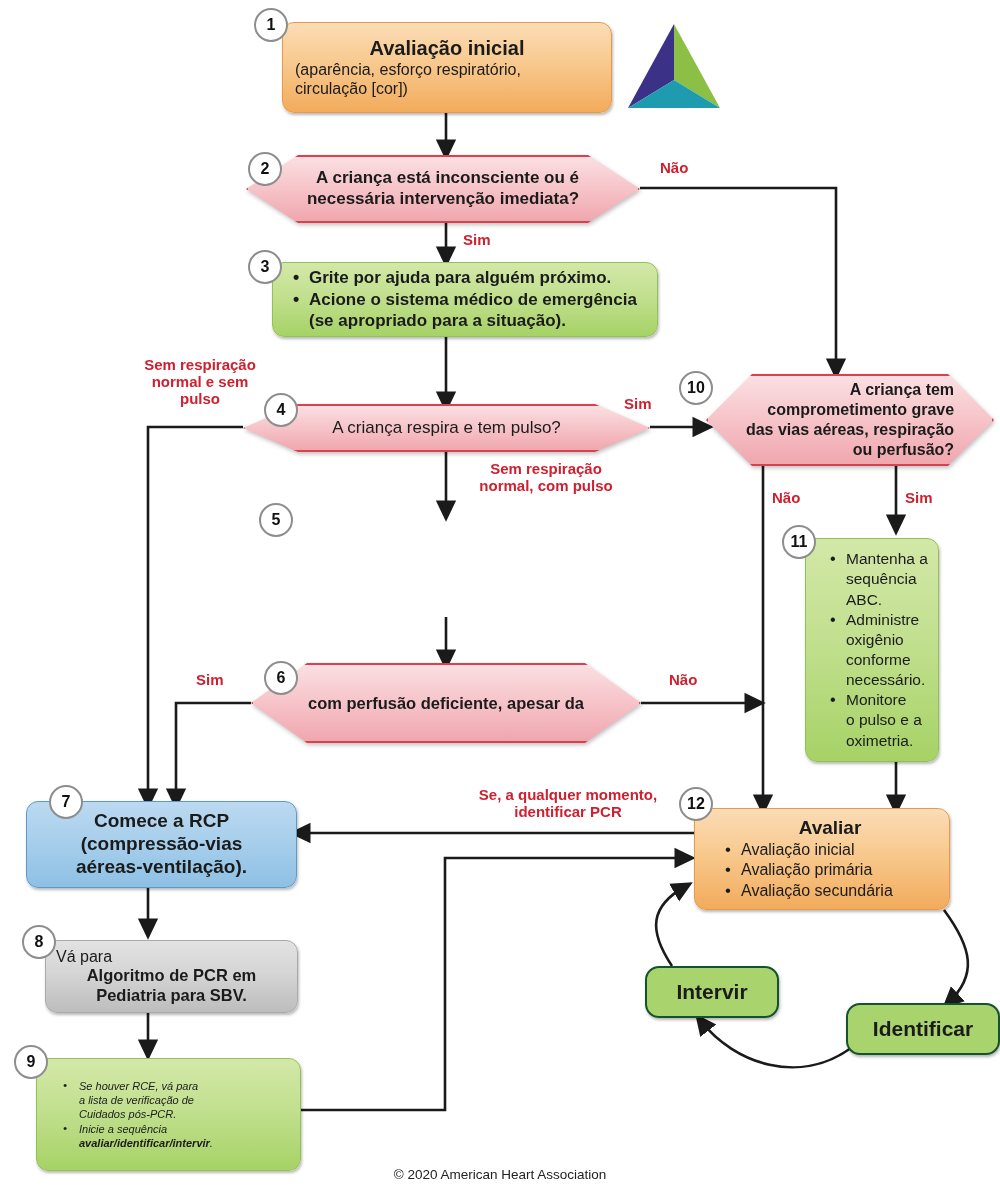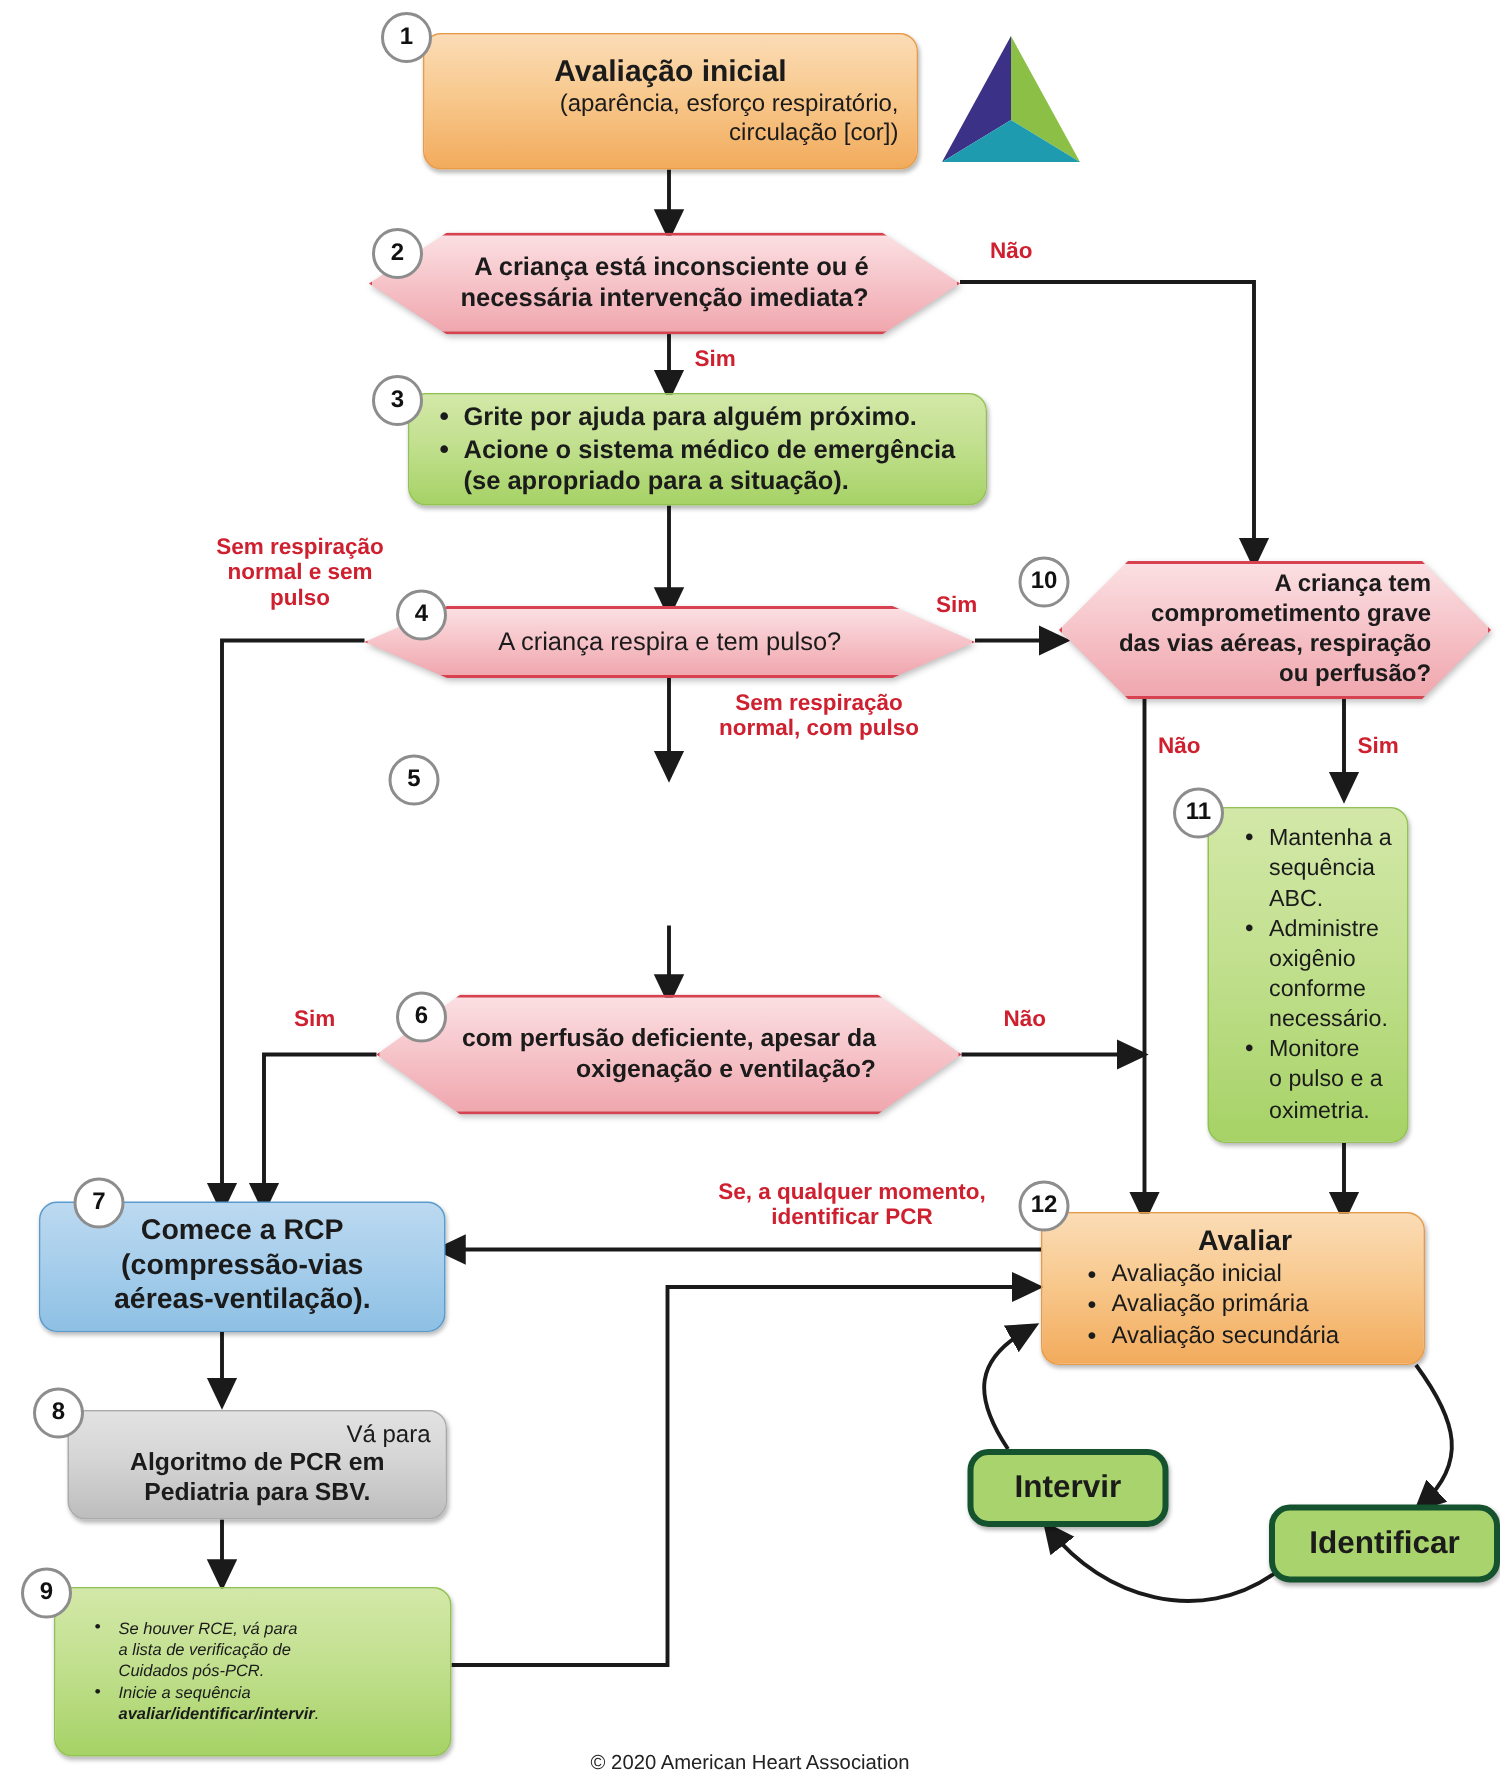--- a/index.html
+++ b/index.html
@@ -29,21 +29,21 @@
   }
   .box.blue {
     background: linear-gradient(180deg,#bcd9f0 0%, #a8cfec 45%, #8ec0e4 100%);
     border:1px solid #5a9bcd;
   }
   .box.gray {
     background: linear-gradient(180deg,#e2e2e2 0%, #d5d5d5 45%, #bdbdbd 100%);
     border:1px solid #aaaaaa;
   }
   .box.flat-green {
-    background:#a9d46d; border:4px solid #14532d; border-radius:14px;
+    background:#a9d46d; border:2px solid #14532d; border-radius:14px;
     box-shadow: 1px 2px 3px rgba(0,0,0,0.3);
     align-items:center;
   }
 
   
   .hex { position:absolute; filter: drop-shadow(1px 2px 2px rgba(0,0,0,0.25)); }
   .hex .hexbody {
     position:absolute; inset:0;
     background: linear-gradient(180deg,#fbdfe2 0%, #f6c6cb 45%, #f0a7ae 100%);
     border:2px solid #d8414f;
@@ -58,21 +58,21 @@
   
   .badge {
     position:absolute; width:34px; height:34px; border-radius:50%;
     background:#ffffff; border:2px solid #8d8d8d;
     display:flex; align-items:center; justify-content:center;
     font-weight:bold; font-size:16px; color:#111; z-index:6;
   }
 
   
   .ttl { font-weight:bold; text-align:center; }
-  .sub { text-align:right; }
+  .sub { text-align:left; }
   ul.bul { margin:0; padding:0 0 0 20px; list-style:none; }
   ul.bul li { position:relative; padding-left:2px; }
   ul.bul li::before {
     content:"\2022"; position:absolute; left:-14px; top:-1px; font-size:1.05em;
   }
 
   .edge-label {
     position:absolute; color:#cf2030; font-weight:bold; font-size:15px;
     line-height:1.12; text-align:center; white-space:pre-line; z-index:5;
   }
@@ -192,21 +192,20 @@
 normal, com pulso</div>
 
   <div class="badge" style="left:259px; top:503px;">5</div>
 
   <div class="badge" style="left:264px; top:661px;">6</div>
   <div class="hex" style="left:251px; top:663px; width:390px; height:80px; --notch:56px;">
     <div class="hexbody"></div>
     <div class="hextext" style="font-size:16.5px; font-weight:bold; line-height:1.25;">
       <div>
         <div>com perfusão deficiente, apesar da</div>
-        <div>oxigenação e ventilação?</div>
       </div>
     </div>
   </div>
   <div class="edge-label" style="left:196px; top:672px;">Sim</div>
   <div class="edge-label" style="left:669px; top:672px;">Não</div>
 
   <div class="badge" style="left:679px; top:371px;">10</div>
   <div class="hex" style="left:706px; top:374px; width:288px; height:92px; --notch:46px;">
     <div class="hexbody"></div>
     <div class="hextext" style="font-size:16px; font-weight:bold; line-height:1.24;">

